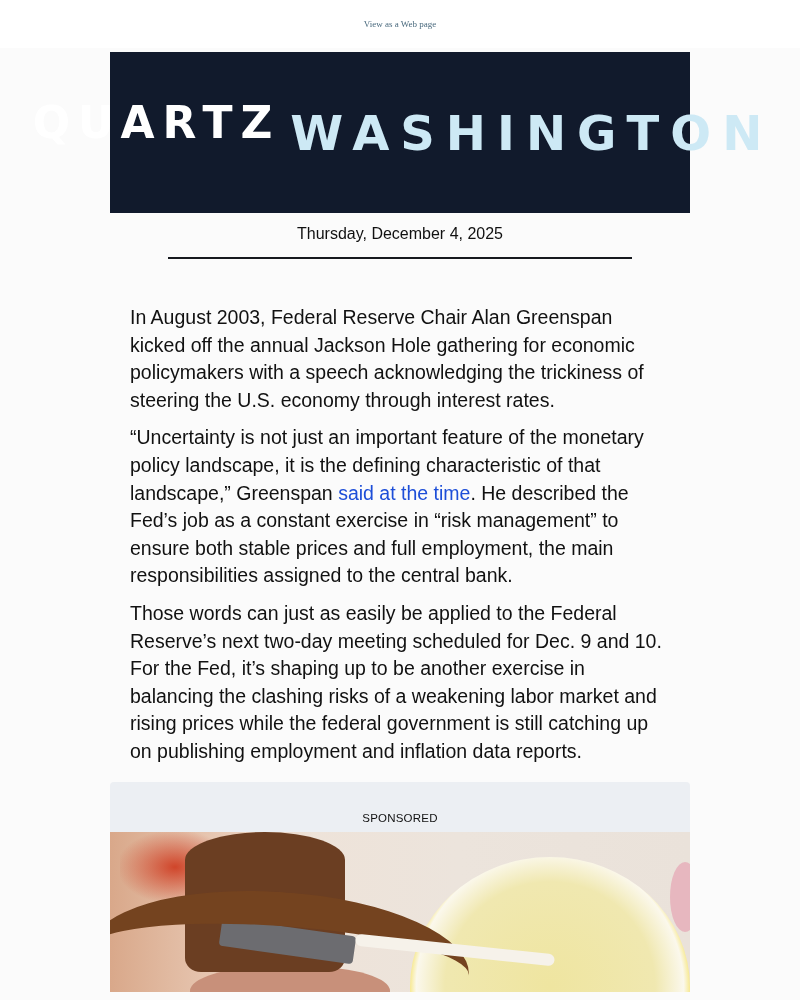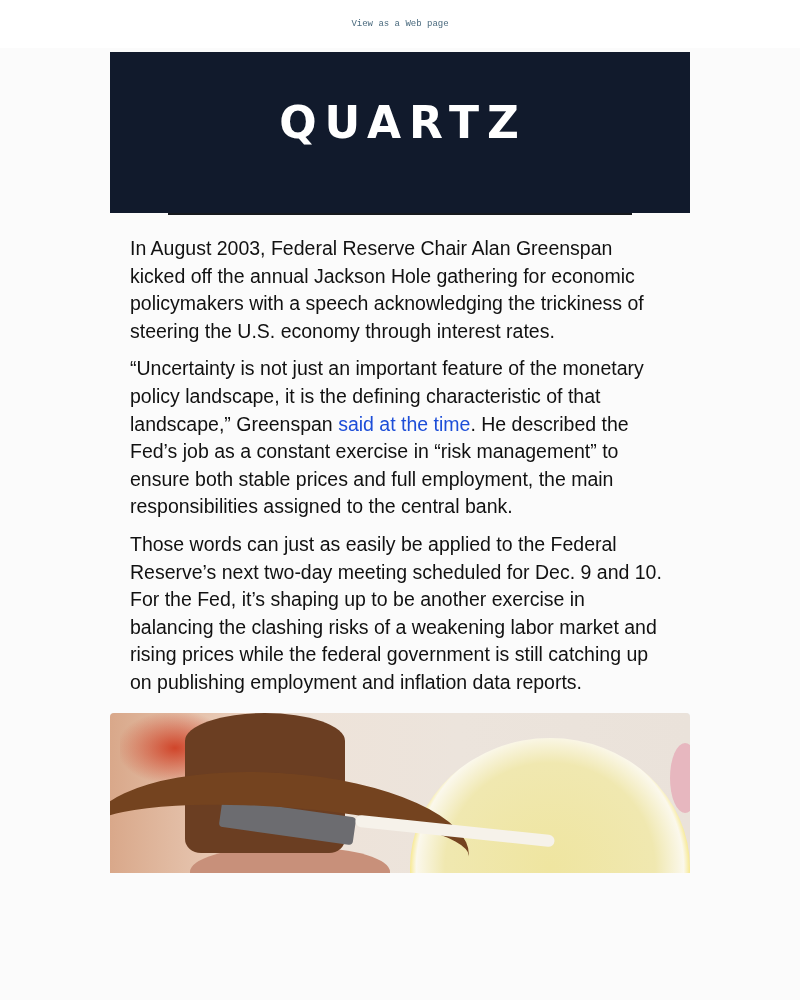--- a/index.html
+++ b/index.html
@@ -10,21 +10,21 @@
       color: #111111;
     }
     .preheader {
       height: 48px;
       display: flex;
       align-items: center;
       justify-content: center;
       background: #ffffff;
     }
     .preheader a {
-      font-family: Liberation Mono, monospace;
+      font-family: Liberation Serif, serif;
       font-size: 9px;
       color: #4a6a7e;
       text-decoration: none;
     }
     .outer {
       background: #fbfbfb;
       height: 952px;
       padding-top: 4px;
     }
     .container {
@@ -66,20 +66,21 @@
       height: 44px;
     }
     .rule {
       width: 464px;
       height: 2px;
       background: #16191e;
       margin: 0 auto;
     }
     .article {
       padding: 20px 20px 0 20px;
+      margin-top: 25px;
     }
     .article p {
       font-size: 19.5px;
       line-height: 27.6px;
       color: #111111;
       margin-bottom: 10px;
     }
     .article a {
       color: #1d4ed8;
       text-decoration: none;
@@ -153,31 +154,34 @@
 
 <div class="preheader">
   <a href="#">View as a Web page</a>
 </div>
 
 <div class="outer">
   <div class="container">
 
     <div class="banner">
       <div class="banner-line1">QUARTZ</div>
+      <div class="banner-line2">WASHINGTON</div>
     </div>
 
+    <div class="dateline">Thursday, December 4, 2025</div>
     <div class="rule"></div>
 
     <div class="article">
       <p>In August 2003, Federal Reserve Chair Alan Greenspan kicked off the annual Jackson Hole gathering for economic policymakers with a speech acknowledging the trickiness of steering the U.S. economy through interest rates.</p>
       <p><span>“Uncertainty is not just an important feature of the monetary policy landscape, it is the defining characteristic of that landscape,” Greenspan </span><a href="#">said at the time</a><span>. He described the Fed’s job as a constant exercise in “risk management” to ensure both stable prices and full employment, the main responsibilities assigned to the central bank.</span></p>
       <p>Those words can just as easily be applied to the Federal Reserve’s next two-day meeting scheduled for Dec. 9 and 10. For the Fed, it’s shaping up to be another exercise in balancing the clashing risks of a weakening labor market and rising prices while the federal government is still catching up on publishing employment and inflation data reports.</p>
     </div>
 
     <div class="sponsored">
+      <div class="sponsored-label">SPONSORED</div>
       <div class="ad-image">
         <div class="blur-red"></div>
         <div class="lemon"></div>
         <div class="pink-blob"></div>
         <div class="face"></div>
         <div class="hat-crown"></div>
         <div class="hat-band"></div>
         <div class="hat-brim"></div>
         <div class="swab"></div>
       </div>

